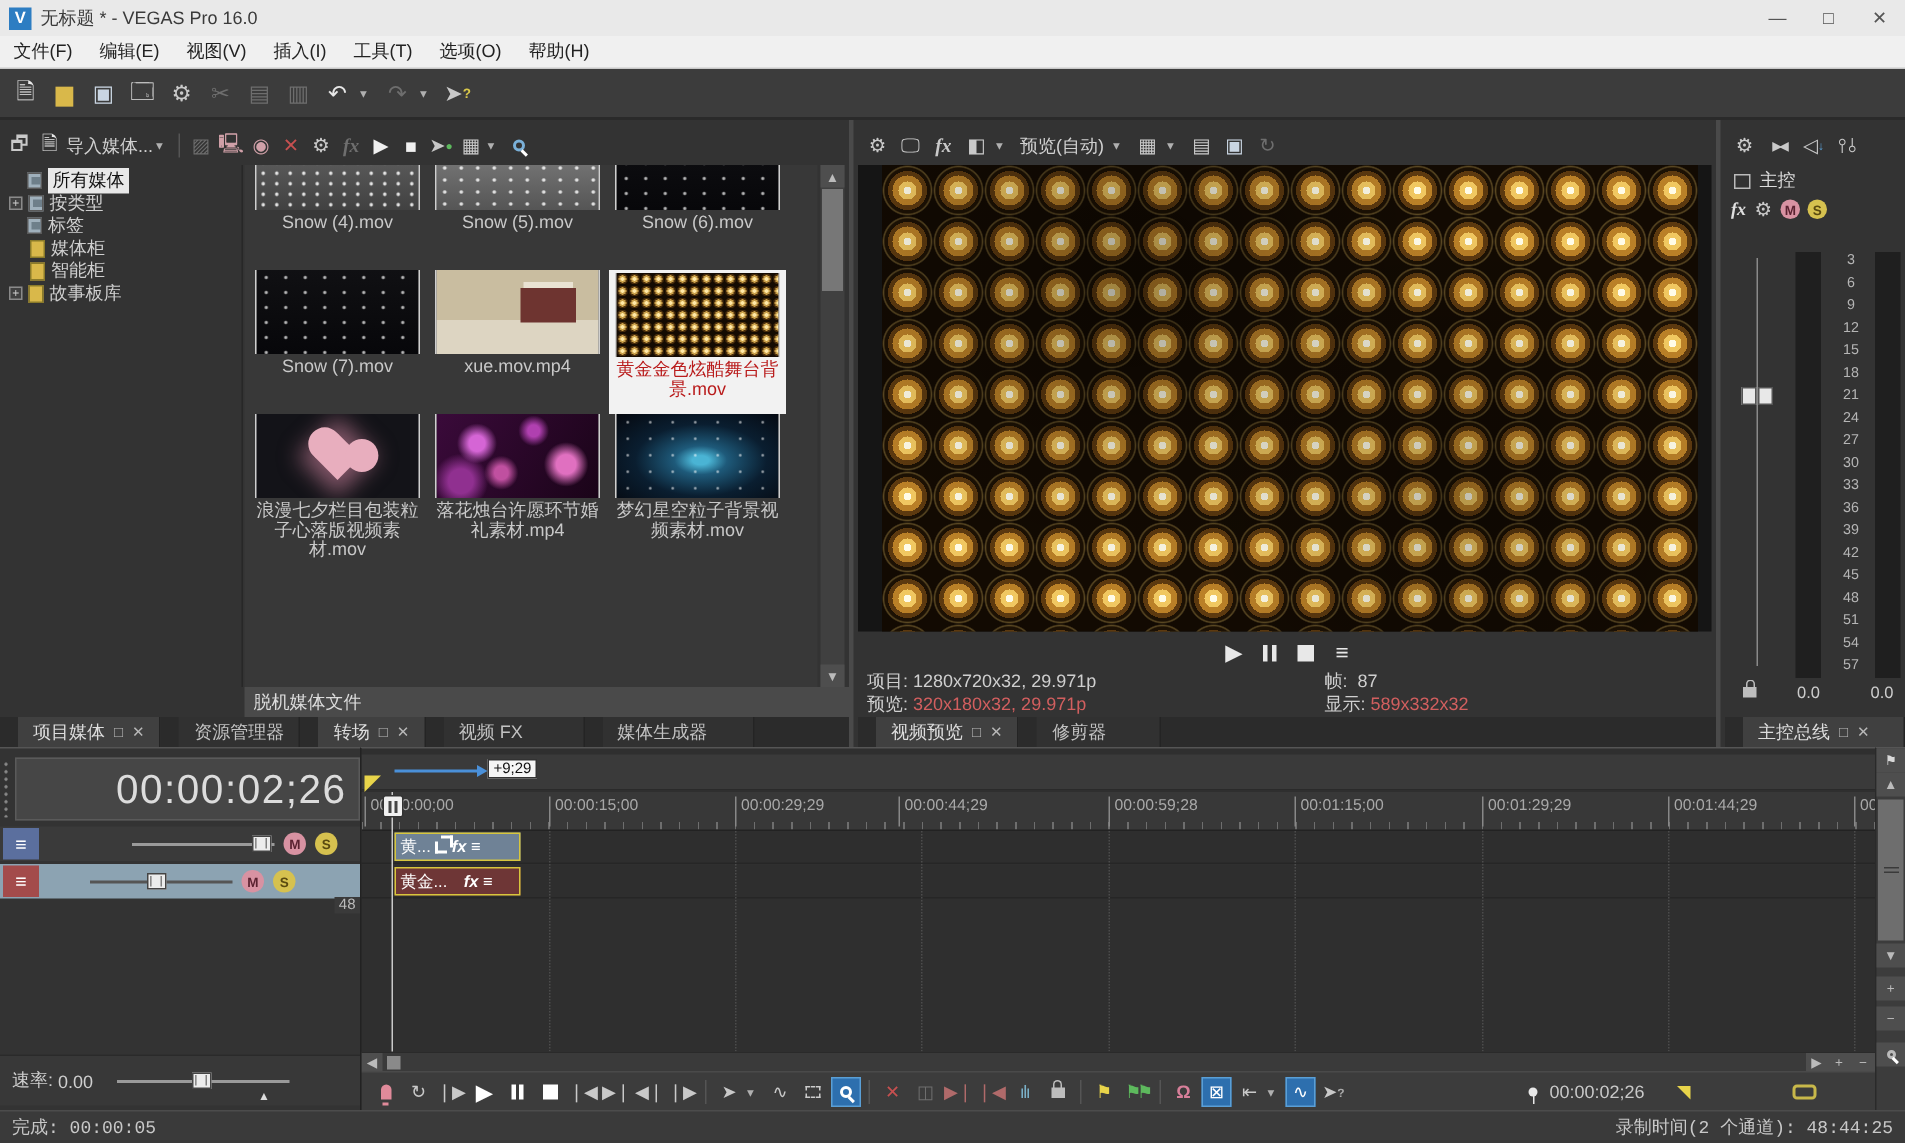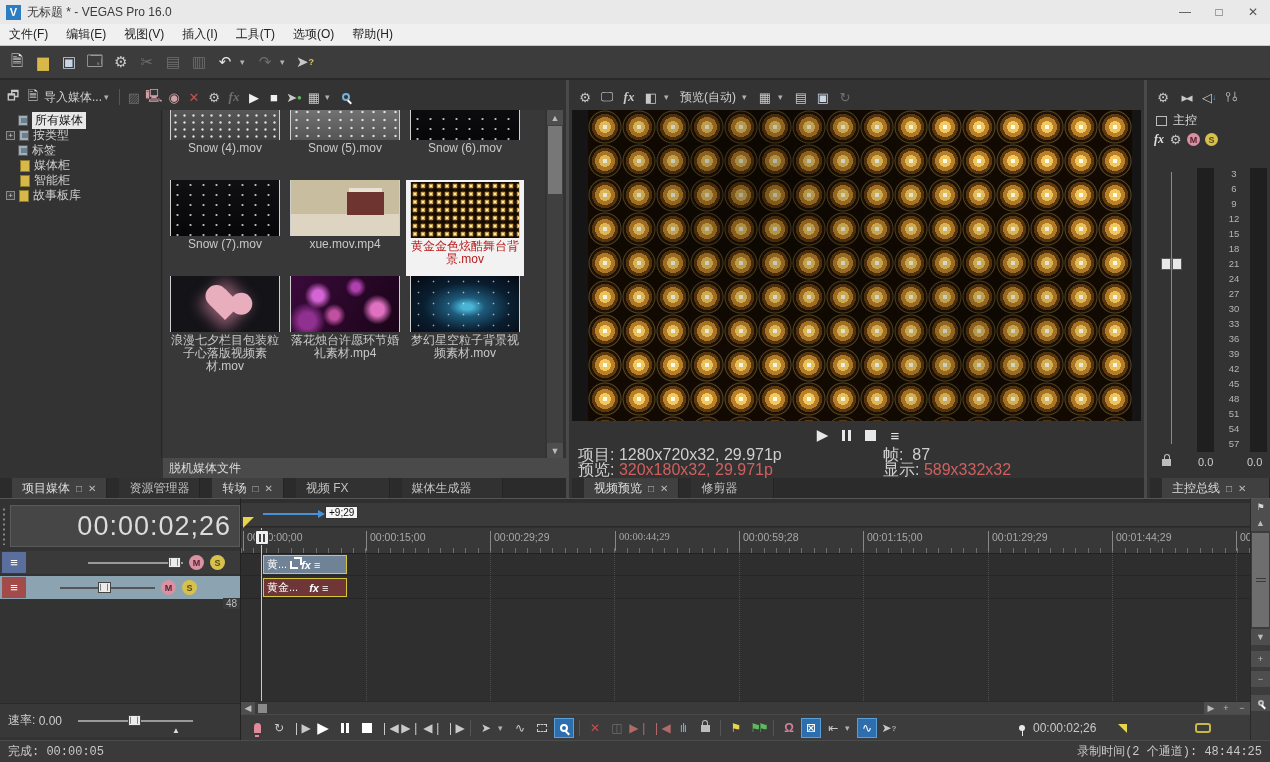--- a/index.html
+++ b/index.html
@@ -83,21 +83,21 @@
   
   #media-vscroll { position:absolute; right:3px; top:30px; width:16px; bottom:40px; background:#404040; }
   .sc-btn { height:15px; display:flex; align-items:center; justify-content:center; background:#4e4e4e; color:#bbb; font-size:9px; }
   #media-vscroll .thumb-bar { position:absolute; top:16px; left:1px; right:1px; height:68px; background:#777; }
   #media-vscroll .sc-btn.bottom { position:absolute; bottom:0; left:0; right:0; }
 
   
   #preview-stage { position:absolute; left:0; top:30px; right:3px; height:311px; background:#151515; }
   #preview-video { position:absolute; left:16px; top:0; width:544px; height:311px; }
   #preview-transport { position:absolute; left:0; top:343px; right:0; height:24px; display:flex; align-items:center; justify-content:center; gap:14px; color:#e8e8e8; }
-  #preview-info { position:absolute; left:6px; top:367px; right:0; height:30px; font-size:16px; line-height:15px; }
+  #preview-info { position:absolute; left:6px; top:367px; right:0; height:30px; font-size:12px; line-height:15px; }
   #preview-info .red { color:#d25f5f; }
   .pause-i { display:inline-block; width:9px; height:11px; border-left:3.5px solid currentColor; border-right:3.5px solid currentColor; }
   .stop-i { display:inline-block; width:11px; height:11px; background:currentColor; }
 
   
   #mixer-title { position:absolute; left:6px; top:32px; display:flex; gap:6px; align-items:center; color:#ddd; }
   #mixer-chicons { position:absolute; left:4px; top:52px; display:flex; gap:5px; align-items:center; }
   .circ { width:13px; height:13px; border-radius:50%; font-size:9px; font-weight:bold; color:#5a2230; display:flex; align-items:center; justify-content:center; }
   #fader-line { position:absolute; left:21px; top:92px; width:1px; height:272px; background:#8a8a8a; }
   #fader-handle { position:absolute; left:11px; top:178px; width:21px; height:12px; display:flex; gap:1px; }
@@ -468,21 +468,21 @@
 <div class="abs" id="tl-main">
   <div id="marker-bar">
     <div id="loop-tri"></div>
     <div id="drag-arrow"></div>
     <div id="drag-tip">+9;29</div>
   </div>
   <div id="ruler">
       <span style="left: 2px;">00:00:00;00</span>
       <span style="left: 125px;">00:00:15;00</span>
       <span style="left: 249px;">00:00:29;29</span>
-      <span style="left: 374px; font-family: Liberation Serif, serif;">00:00:44;29</span>
+      <span style="left: 358px;">00:00:44;29</span>
       <span style="left: 498px;">00:00:59;28</span>
       <span style="left: 622px;">00:01:15;00</span>
       <span style="left: 747px;">00:01:29;29</span>
       <span style="left: 871px;">00:01:44;29</span>
       <span style="left: 995px;">00:01:59;28</span>
     </div>
   <div id="cursor-grab">
       <i></i>
       <i></i>
     </div>

